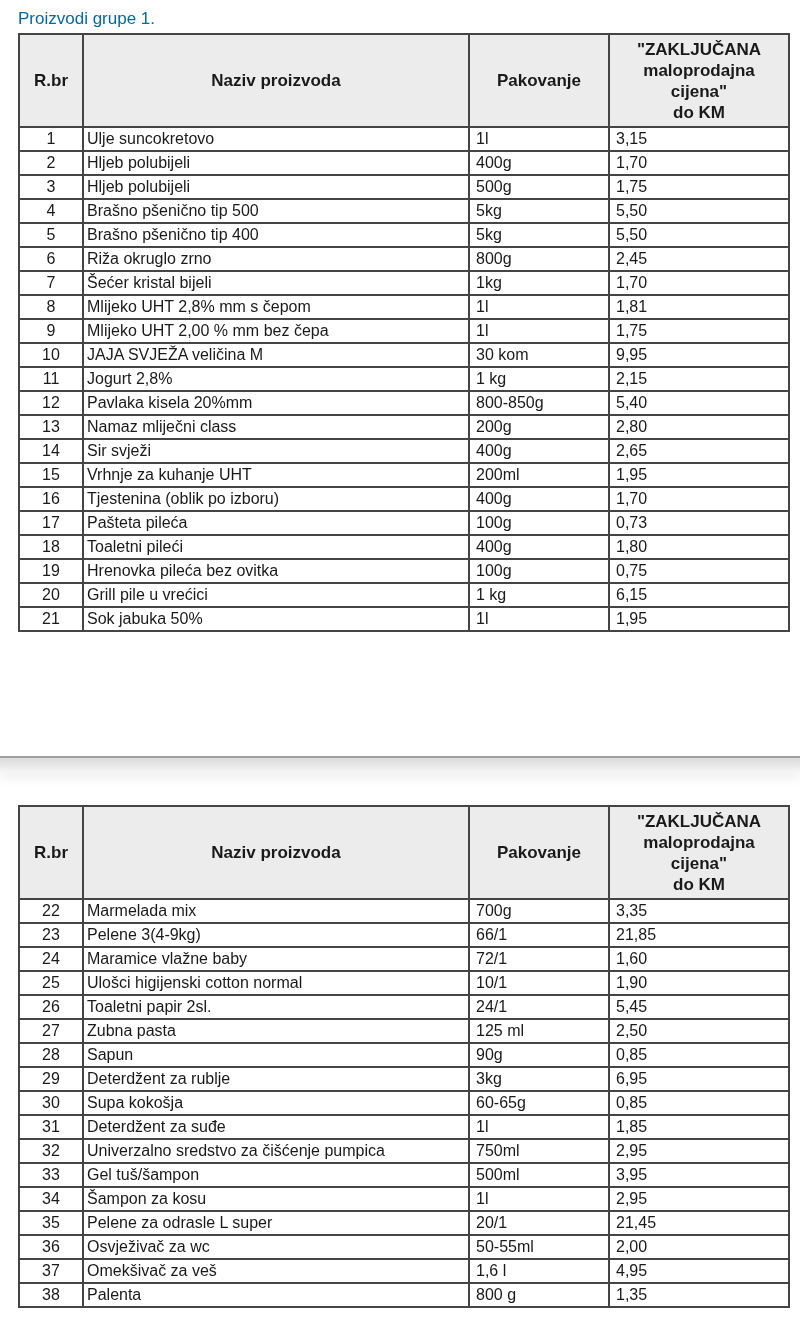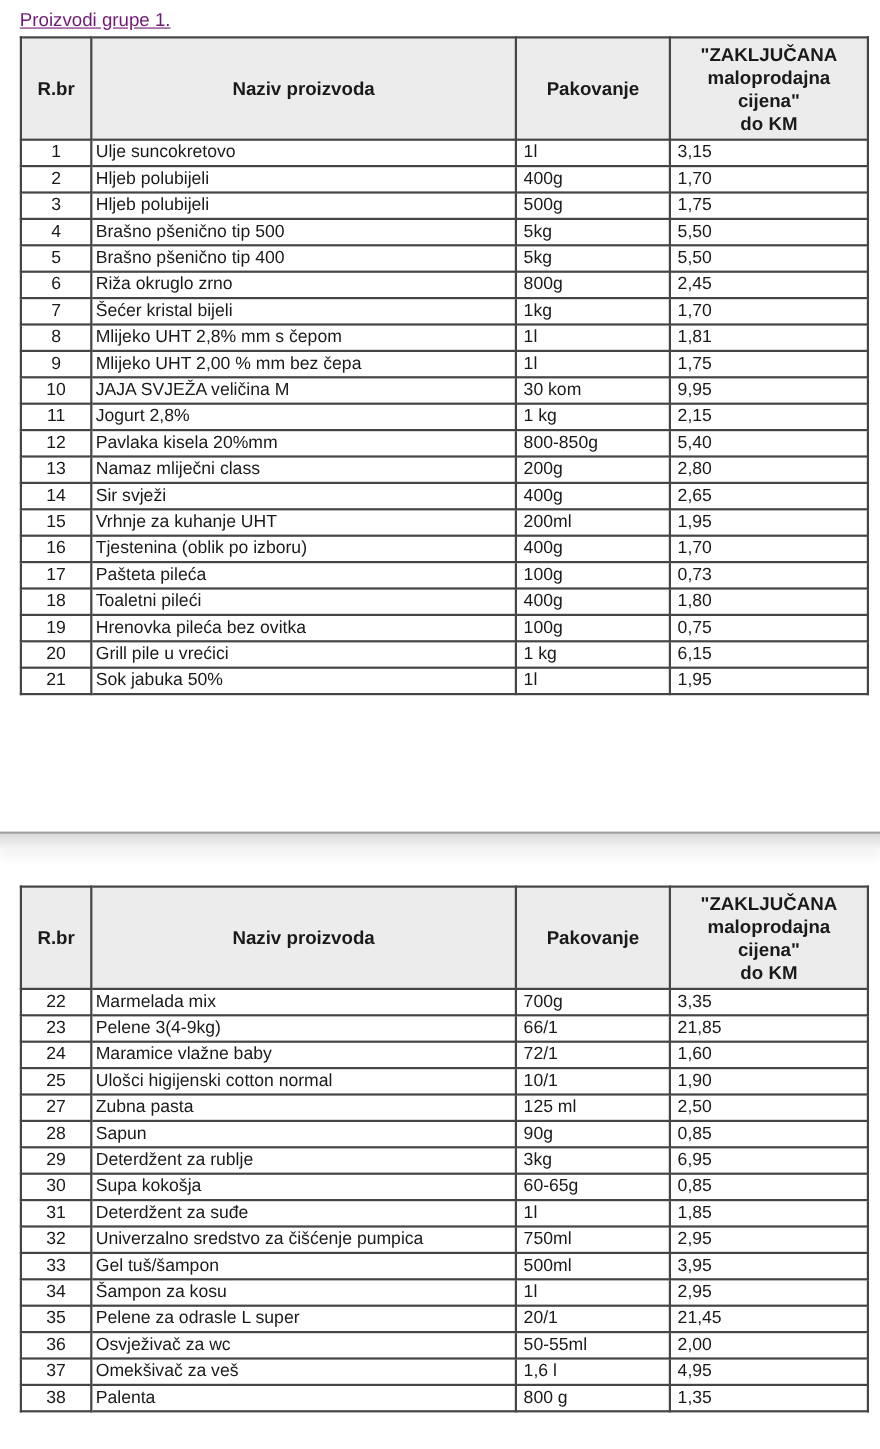--- a/index.html
+++ b/index.html
@@ -13,22 +13,21 @@
     width: 800px;
     height: 1317px;
     background: #ffffff;
     overflow: hidden;
   }
   .doc-title {
     position: absolute;
     left: 18px;
     top: 9px;
     font-size: 17px;
-    color: #701a75;
-    text-decoration: underline;
+    color: #0369a1;
   }
   table.products {
     position: absolute;
     left: 18px;
     width: 770px;
     border-collapse: collapse;
     table-layout: fixed;
     font-size: 16px;
     color: #1a1a1a;
   }
@@ -267,20 +266,26 @@
           <td class="c2">72/1</td>
           <td class="c3">1,60</td>
         </tr>
         <tr>
           <td class="c0">25</td>
           <td class="c1">Ulošci higijenski cotton normal</td>
           <td class="c2">10/1</td>
           <td class="c3">1,90</td>
         </tr>
         <tr>
+          <td class="c0">26</td>
+          <td class="c1">Toaletni papir 2sl.</td>
+          <td class="c2">24/1</td>
+          <td class="c3">5,45</td>
+        </tr>
+        <tr>
           <td class="c0">27</td>
           <td class="c1">Zubna pasta</td>
           <td class="c2">125 ml</td>
           <td class="c3">2,50</td>
         </tr>
         <tr>
           <td class="c0">28</td>
           <td class="c1">Sapun</td>
           <td class="c2">90g</td>
           <td class="c3">0,85</td>

